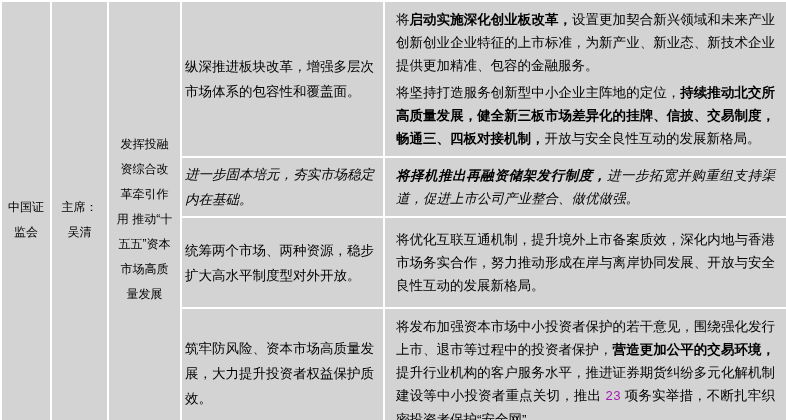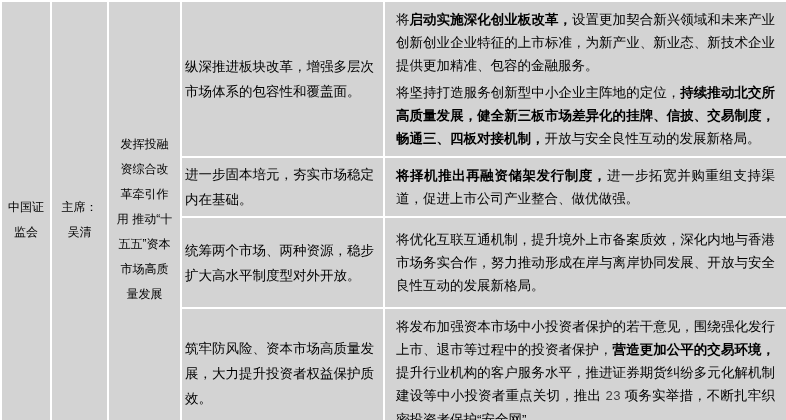--- a/index.html
+++ b/index.html
@@ -45,27 +45,27 @@
   td.detail {
     font-size: 13.5px;
     line-height: 23px;
     text-align: justify;
     padding: 2px 7px;
     vertical-align: middle;
   }
   td.detail p { margin: 4px; }
   td.detail b { font-weight: bold; }
   .num {
-    color: #404040;
+    color: #a21caf;
     font-family: Liberation Mono, monospace;
     font-size: 13px;
   }
 
   tr.r1 { height: 147px; }
-  tr.r2 { height: 48px; }
+  tr.r2 { height: 48px; font-style: italic; }
   tr.r3 { height: 91px; }
   tr.r4 { height: 111px; }
 
   .source {
     font-size: 13.5px;
     font-weight: bold;
     margin: 11px 0 0 18px;
     color: #000;
   }
 </style>

